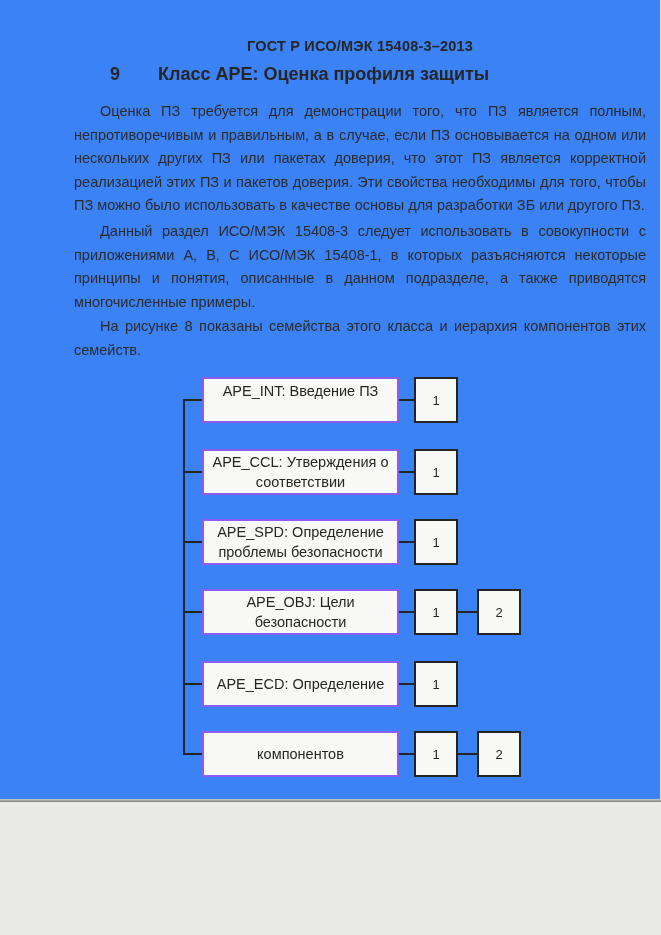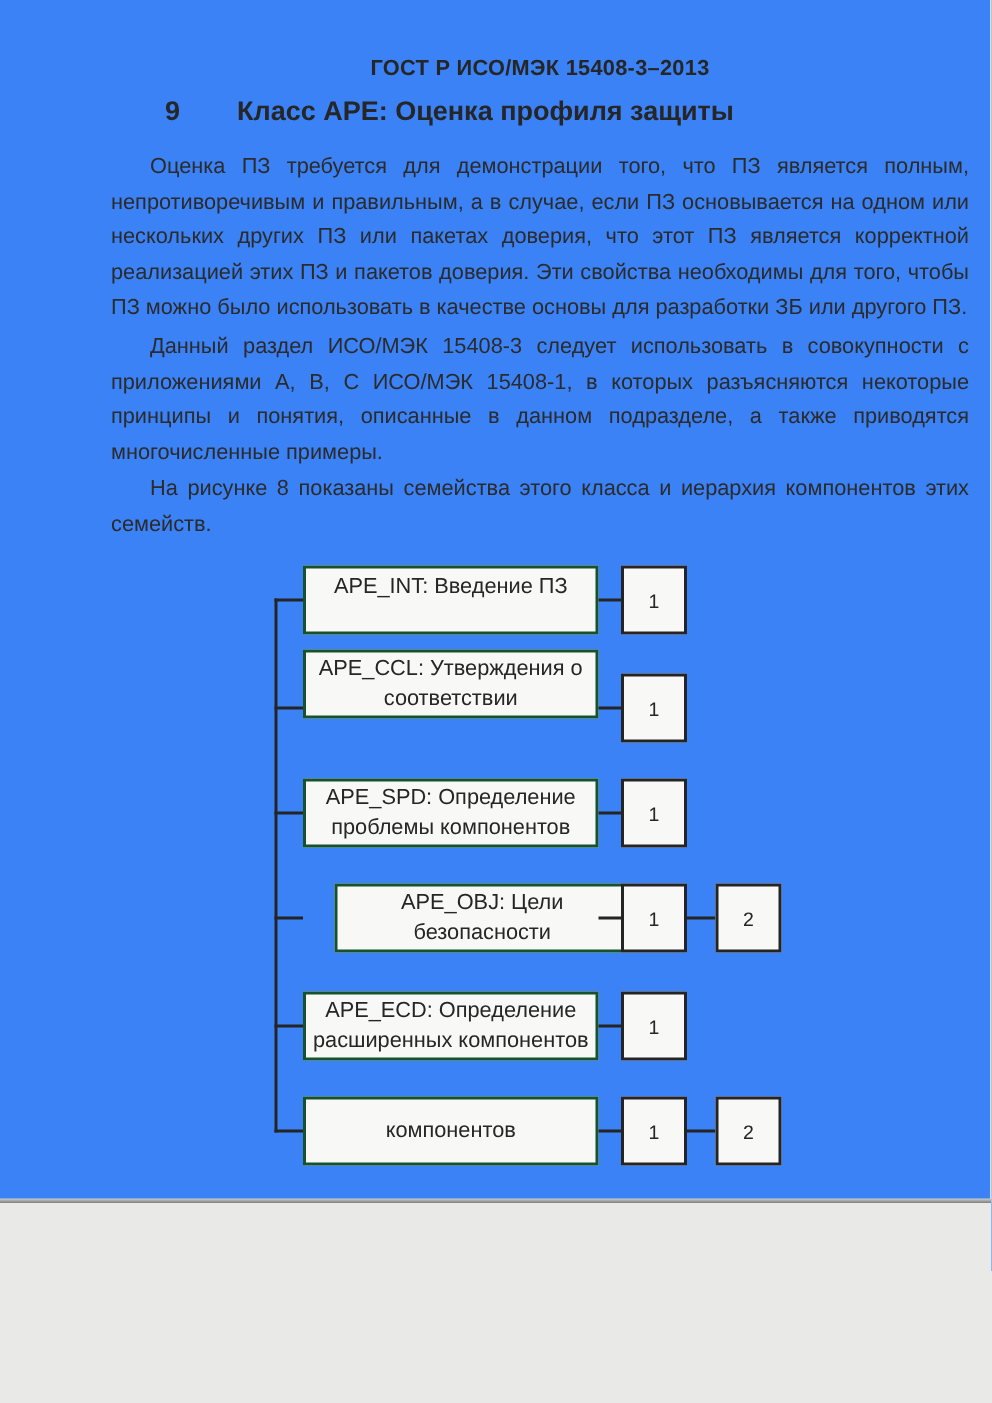--- a/index.html
+++ b/index.html
@@ -30,21 +30,21 @@
     color:#2b2b2b;
   }
   #para-1{top:100px;}
   #para-2{top:220px;}
   #para-3{top:315px;}
 
   
   .diagram{position:absolute;left:0;top:0;width:661px;height:935px;pointer-events:none;}
   .fam-box{
     position:absolute;left:202px;width:197px;height:46px;
-    border:2px solid #14532d;box-sizing:border-box;
+    border:2px solid #8b5cf6;box-sizing:border-box;
     display:flex;flex-direction:column;justify-content:center;align-items:center;
     font-size:14.5px;line-height:20px;text-align:center;
     background:#f8f8f6;
   }
   .fam-box.top-align{justify-content:flex-start;padding-top:2px;}
   .num-box{
     position:absolute;width:44px;height:46px;
     border:2px solid #242424;box-sizing:border-box;
     display:flex;justify-content:center;align-items:center;
     font-size:13px;background:#f8f8f6;
@@ -86,53 +86,52 @@
       <div class="v-line" style="left: 183px; top: 399px; height: 356px;"></div>
       <div class="h-line" style="left: 183px; top: 399px; width: 19px;"></div>
       <div class="fam-box top-align" style="top: 377px;">
         <div>APE_INT: Введение ПЗ</div>
       </div>
       <div class="h-line" style="left: 399px; top: 399px; width: 15px;"></div>
       <div class="num-box" style="left: 414px; top: 377px;">
         <span>1</span>
       </div>
       <div class="h-line" style="left: 183px; top: 471px; width: 19px;"></div>
-      <div class="fam-box" style="top: 433px; text-align: center;">
+      <div class="fam-box" style="top: 449px; text-align: center;">
         <div>APE_CCL: Утверждения о</div>
         <div>соответствии</div>
       </div>
       <div class="h-line" style="left: 399px; top: 471px; width: 15px;"></div>
       <div class="num-box" style="left: 414px; top: 449px;">
         <span>1</span>
       </div>
       <div class="h-line" style="left: 183px; top: 541px; width: 19px;"></div>
       <div class="fam-box" style="top: 519px;">
         <div>APE_SPD: Определение</div>
-        <div>проблемы компонентов</div>
+        <div>проблемы безопасности</div>
       </div>
       <div class="h-line" style="left: 399px; top: 541px; width: 15px;"></div>
       <div class="num-box" style="left: 414px; top: 519px;">
         <span>1</span>
       </div>
       <div class="h-line" style="left: 183px; top: 611px; width: 19px;"></div>
-      <div class="fam-box" style="top: 589px; margin-left: 21px;">
+      <div class="fam-box" style="top: 589px;">
         <div>APE_OBJ: Цели безопасности</div>
       </div>
       <div class="h-line" style="left: 399px; top: 611px; width: 15px;"></div>
       <div class="num-box" style="left: 414px; top: 589px;">
         <span>1</span>
       </div>
       <div class="h-line" style="left: 458px; top: 611px; width: 19px;"></div>
       <div class="num-box" style="left: 477px; top: 589px;">
         <span>2</span>
       </div>
       <div class="h-line" style="left: 183px; top: 683px; width: 19px;"></div>
       <div class="fam-box" style="top: 661px;">
         <div>APE_ECD: Определение</div>
-        <div>расширенных компонентов</div>
       </div>
       <div class="h-line" style="left: 399px; top: 683px; width: 15px;"></div>
       <div class="num-box" style="left: 414px; top: 661px;">
         <span>1</span>
       </div>
       <div class="h-line" style="left: 183px; top: 753px; width: 19px;"></div>
       <div class="fam-box" style="top: 731px;">
         <div>компонентов</div>
       </div>
       <div class="h-line" style="left: 399px; top: 753px; width: 15px;"></div>

